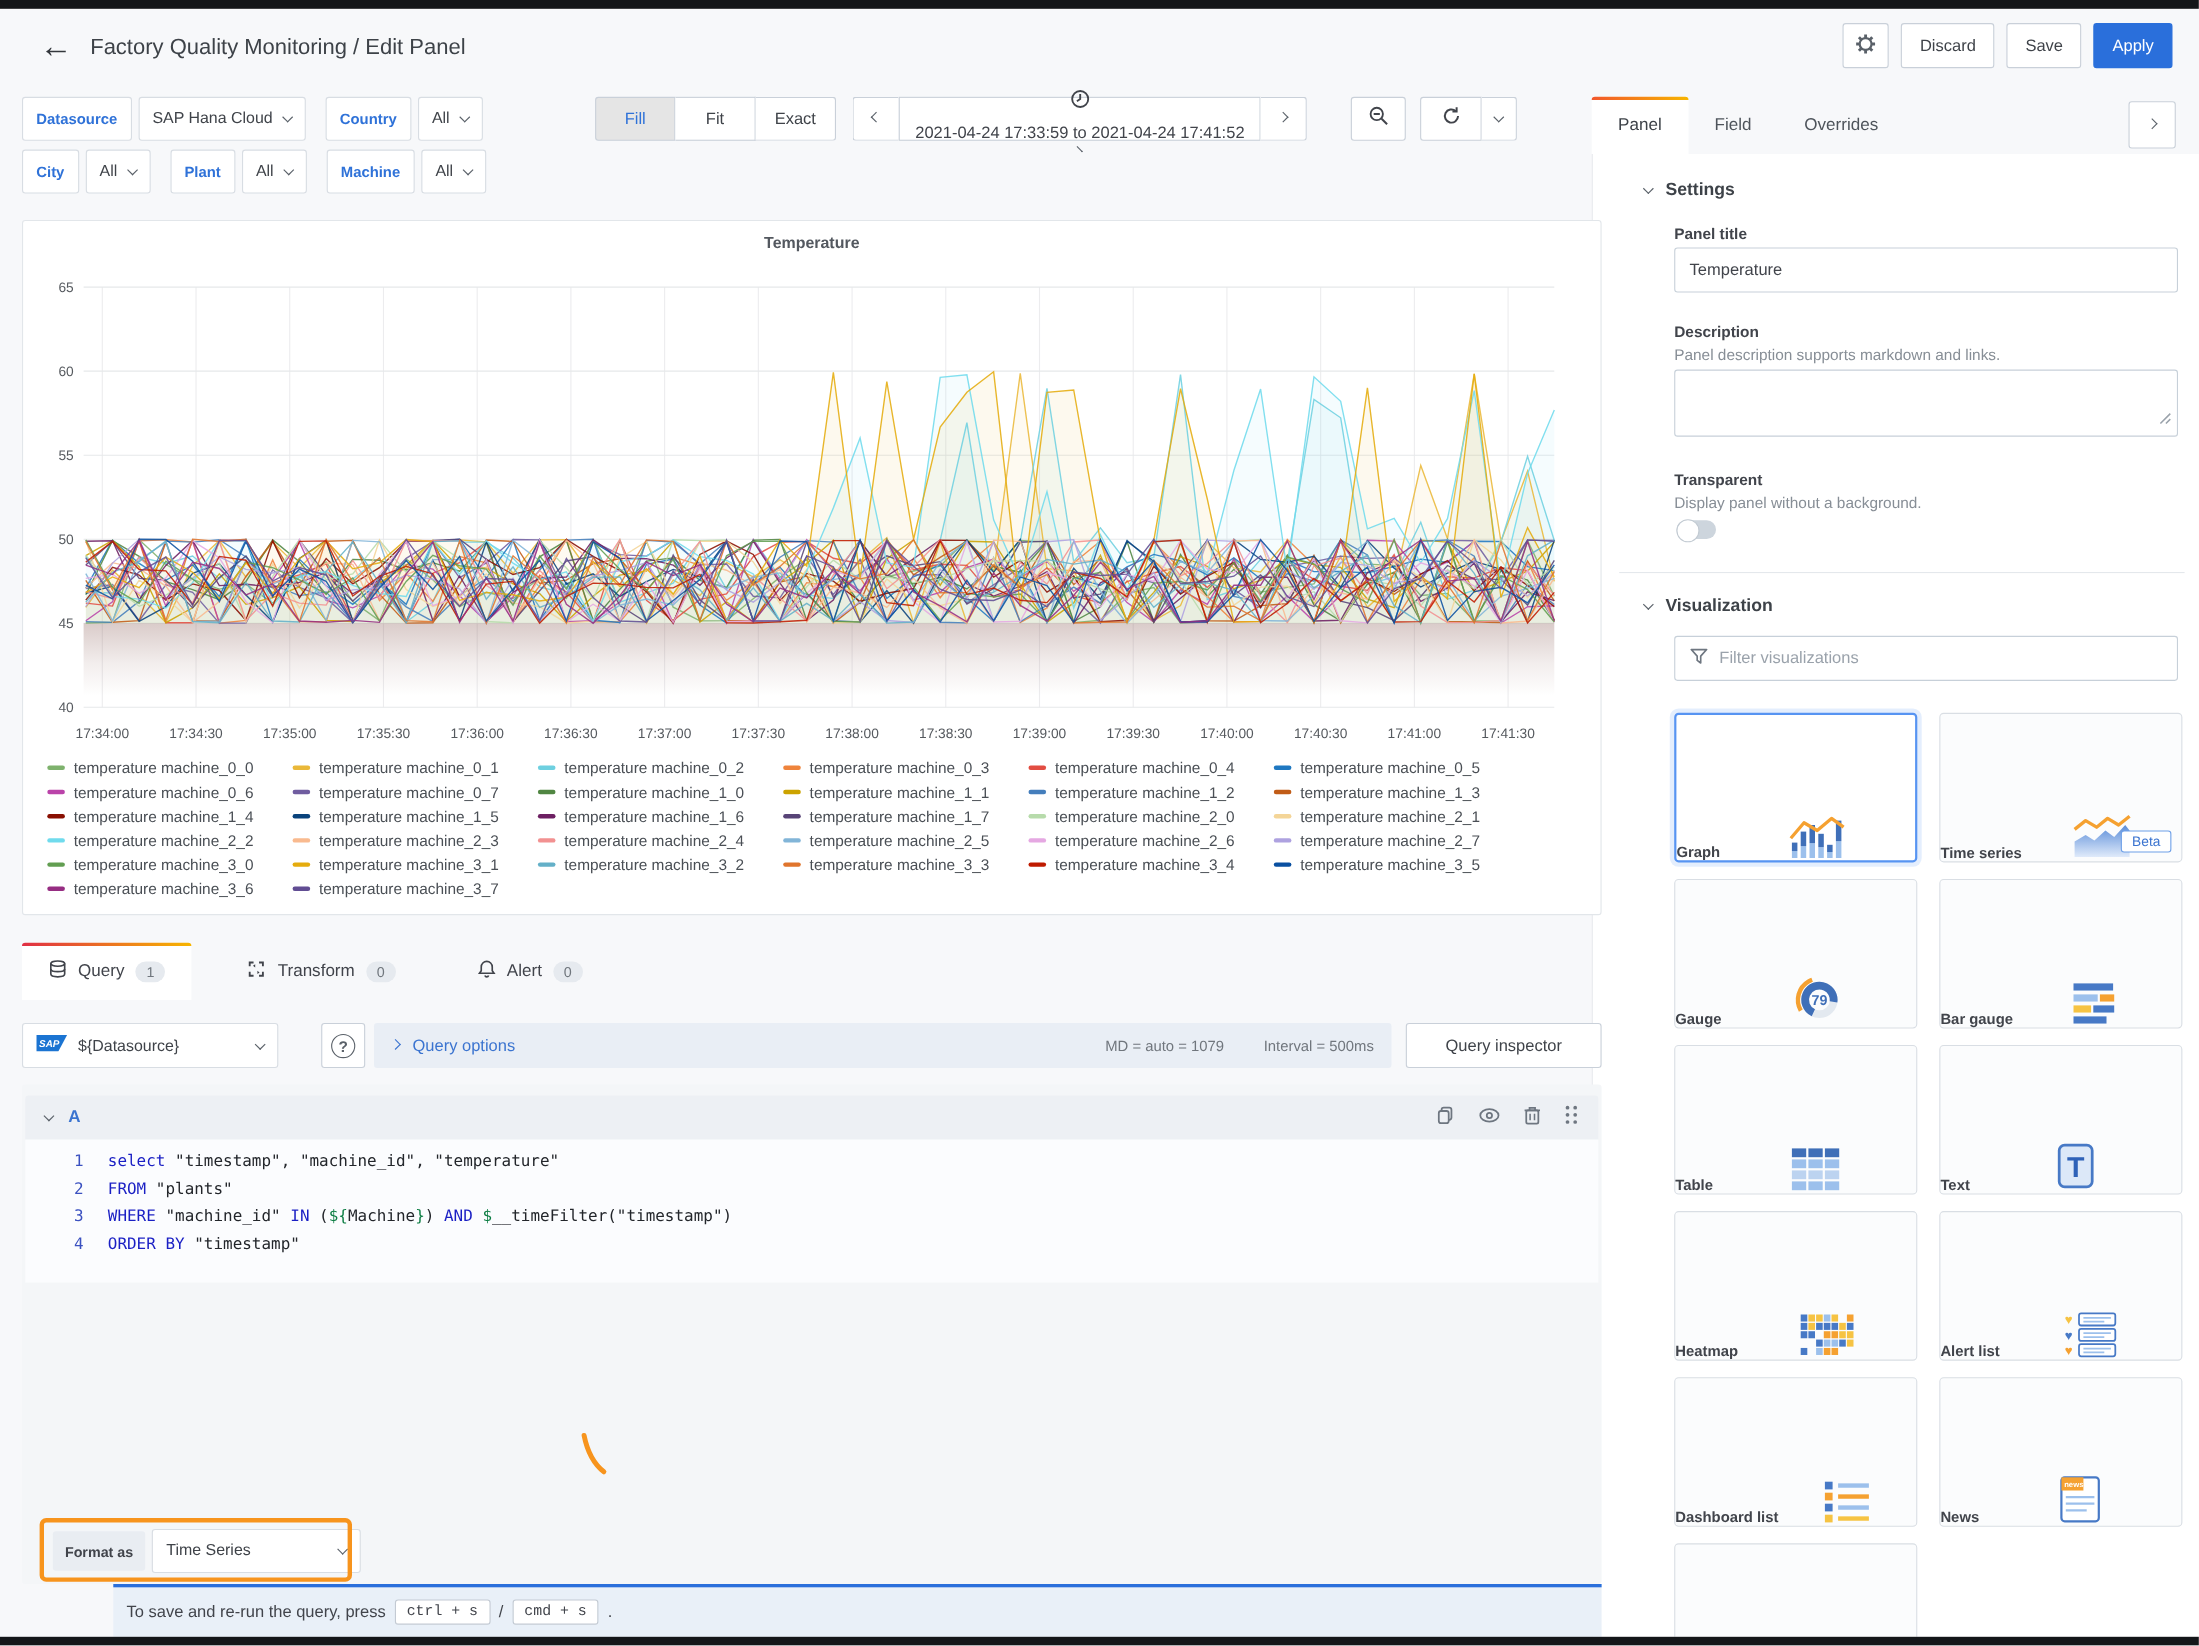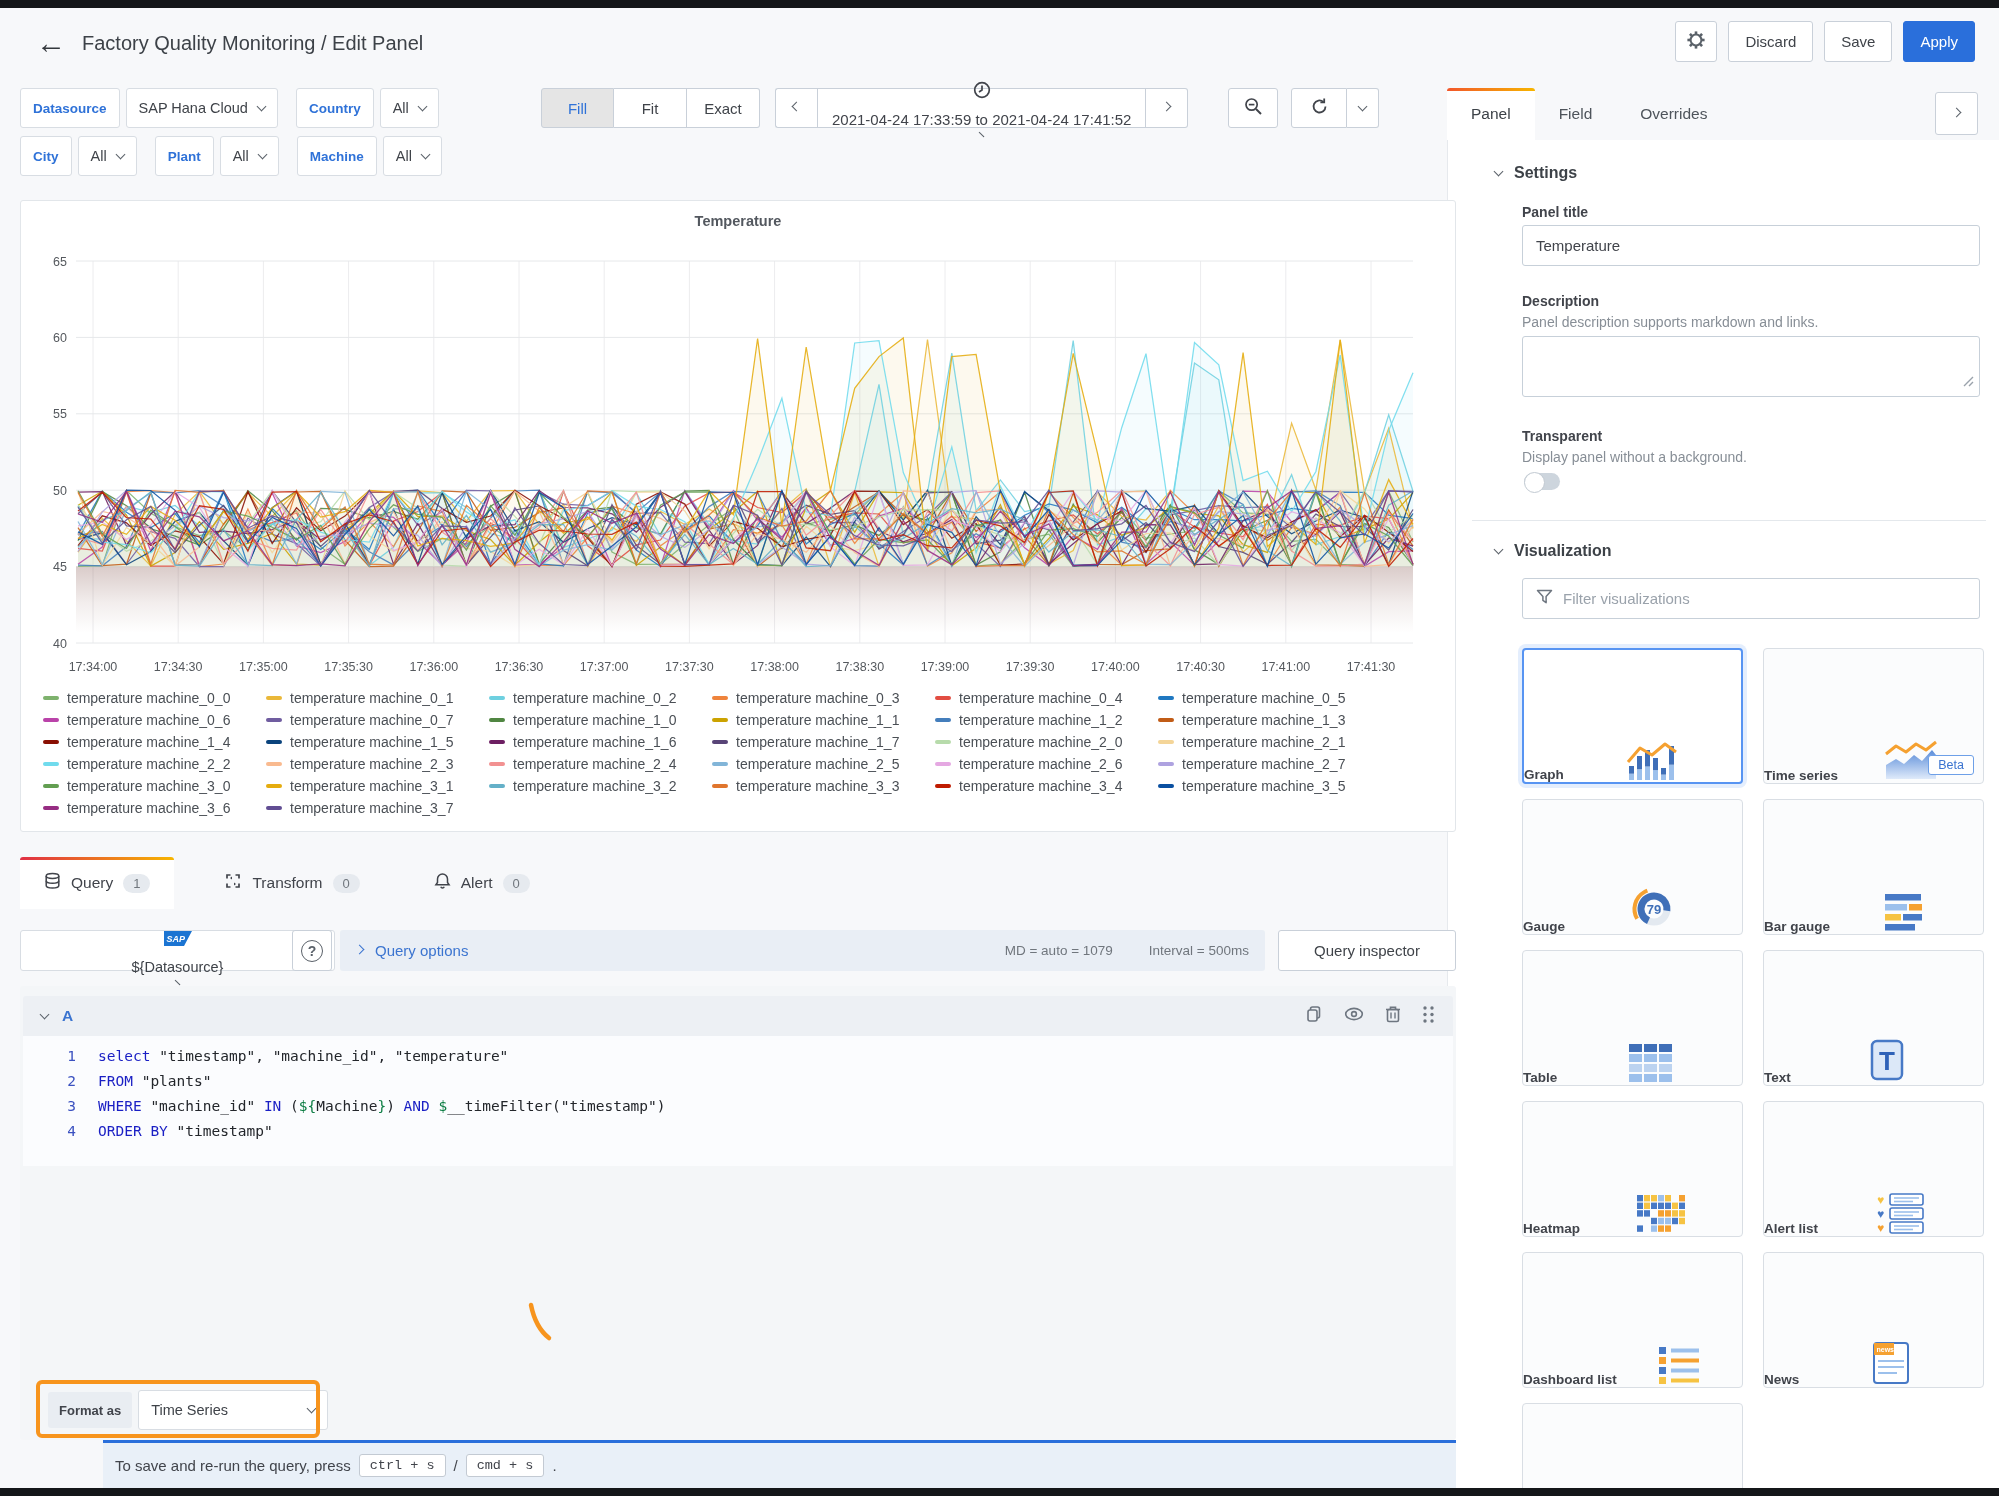--- a/index.html
+++ b/index.html
@@ -78,21 +78,21 @@
   .lg-item { display:flex; align-items:center; gap:8px; cursor:pointer; }
   .lg-swatch { width:16px; height:4px; border-radius:2px; flex:none; }
   .lg-label { font-size:14px; color:#4a4f55; white-space:nowrap; }
   
   #query-tabs { left:20px; top:857px; height:52px; gap:26px; }
   .qtab { height:52px; display:flex; align-items:center; gap:10px; padding:16px 24px; font-size:15.5px; color:#41444b; cursor:pointer; position:relative; }
   .qtab.active { background:#fff; border-radius:3px 3px 0 0; }
   .qtab.active::before { content:''; position:absolute; left:0; top:0; right:0; height:3px; border-radius:3px 3px 0 0; background:linear-gradient(to right,#e02f44,#f7b500); }
   .pill { background:#e6eaef; border-radius:11px; font-size:13px; color:#70767d; padding:2px 10px; }
   #query-toolbar { left:20px; top:930px; width:1436px; height:41px; }
-  #ds-select { position:absolute; left:0; top:0; width:315px; height:41px; justify-content:flex-start;flex-direction:column; }
+  #ds-select { position:absolute; left:0; top:0; width:233px; height:41px; justify-content:flex-start; }
   #ds-select .grow { flex:1; }
   #help-btn { position:absolute; left:272px; top:0; width:40px; height:41px; }
   .qmark { width:22px; height:22px; border:1.6px solid #5a6169; border-radius:50%; font-size:14px; font-weight:700; color:#5a6169; display:flex; align-items:center; justify-content:center; }
   #options-bar { position:absolute; left:320px; top:0; width:925px; height:41px; background:#e9eef5; border-radius:3px; padding:0 16px; gap:12px; }
   #query-options-label { color:#3b74d0; font-size:15px; font-weight:500; }
   .meta-info { font-size:13.5px; color:#70767d; }
   #query-inspector-btn { position:absolute; left:1258px; top:0; width:178px; height:41px; font-weight:500; }
   
   #editor-area { left:20px; top:986px; width:1436px; height:454px; background:#f4f6f8; border-radius:3px; }
   #code-header { position:absolute; left:3px; top:10px; width:1430px; height:40px; background:#edf0f4; border-radius:3px 3px 0 0; padding:0 18px; gap:14px; }

